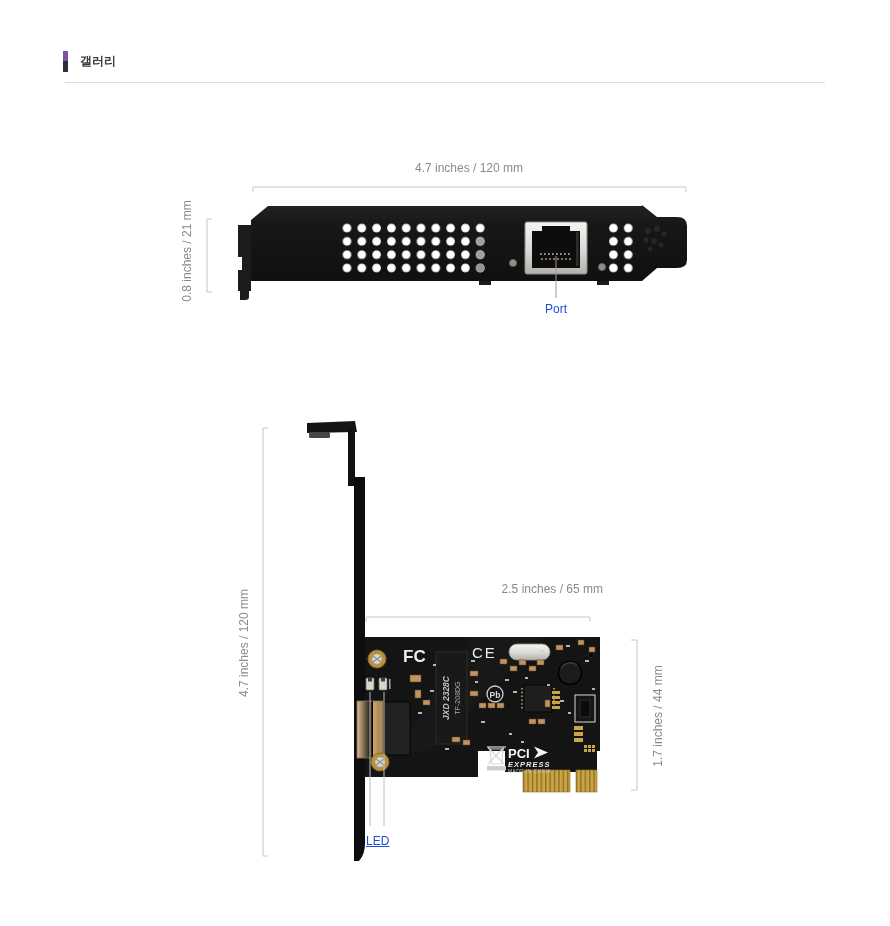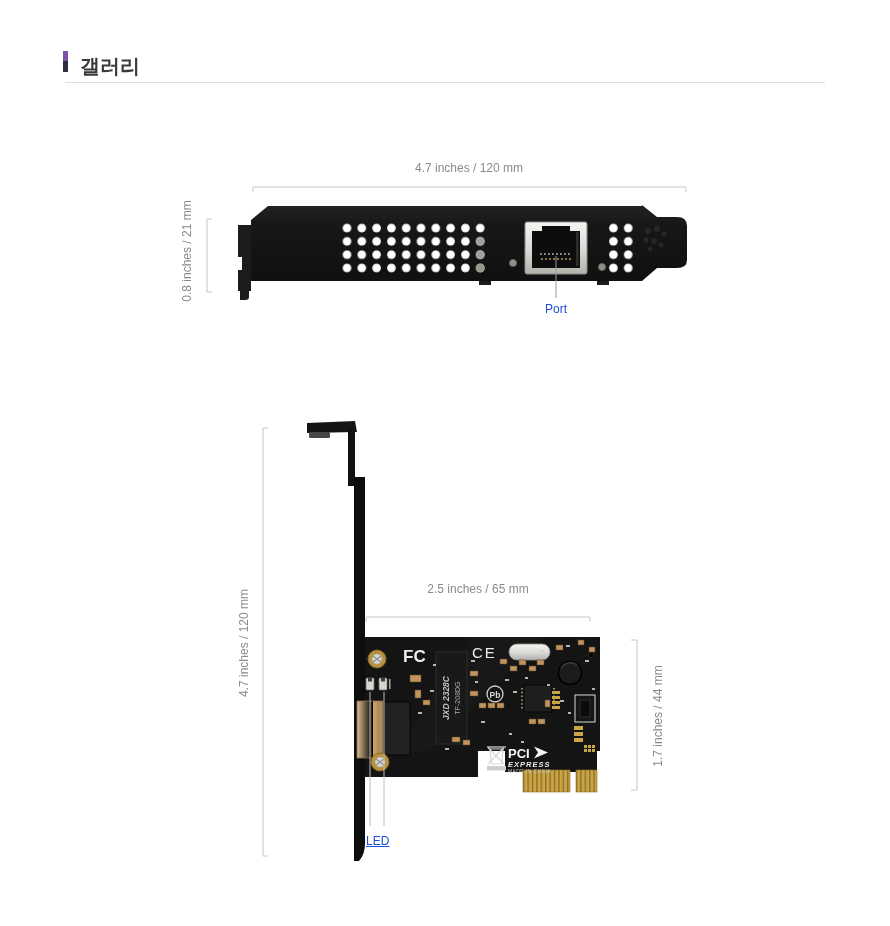--- a/index.html
+++ b/index.html
@@ -2,21 +2,21 @@
 <html><head>
 <meta charset="utf-8">
 <style>
   html,body{margin:0;padding:0;background:#ffffff;}
   #page{position:relative;width:890px;height:926px;background:#fff;overflow:hidden;
         font-family:"Liberation Sans", sans-serif;}
   .label{position:absolute;color:#8a8a8a;font-size:12px;line-height:14px;white-space:nowrap;}
   .label.center{text-align:center;}
   .label.dark{color:#1d4ed8;}
   .rot{transform:rotate(-90deg);transform-origin:center center;text-align:center;}
-  #section-title{position:absolute;left:80px;top:53px;font-size:20px;font-weight:bold;color:#3a3a3a;}
+  #section-title{position:absolute;left:80px;top:53px;font-size:12px;font-weight:bold;color:#3a3a3a;}
   #title-bar{position:absolute;left:63px;top:51px;width:5px;height:21px;
              background:linear-gradient(#7e4fa8 0 48%, #2e2e3c 48% 100%);}
   #divider{position:absolute;left:65px;top:82px;width:760px;height:1px;background:#dcdcdc;}
   svg{position:absolute;left:0;top:0;}
   .dim{stroke:#c6c6c6;stroke-width:1;fill:none;}
   .tc{fill:#c2935c;stroke:#55402a;stroke-width:0.5;}
   .gp{fill:#c9a544;}
   .ws{fill:#d2d2cc;opacity:0.85;}
   text{font-family:"Liberation Sans", sans-serif;}
 </style>
@@ -253,17 +253,17 @@
     </g>
 
     <path d="M370,692 V826 M384,692 V826" stroke="#bcbcbc" stroke-width="1" fill="none"></path>
   </svg>
 
   <div class="label center" style="left:339px;top:161px;width:260px;">4.7 inches / 120 mm</div>
   <div class="label rot" style="left:112px;top:244px;width:150px;">0.8 inches / 21 mm</div>
   <div class="label center dark" style="left:526px;top:302px;width:60px;">Port</div>
 
   <div class="label rot" style="left:144px;top:636px;width:200px;">4.7 inches / 120 mm</div>
-  <div class="label center" style="left:378px;top:582px;width:200px;">2.5 inches / 65 mm</div>
+  <div class="label center" style="left:403px;top:582px;width:200px;text-align:right;">2.5 inches / 65 mm</div>
   <div class="label rot" style="left:573px;top:709px;width:170px;">1.7 inches / 44 mm</div>
   <div class="label dark" style="left:366px;top:834px;text-decoration:underline;">LED</div>
 
 </div>
 
 </body></html>

